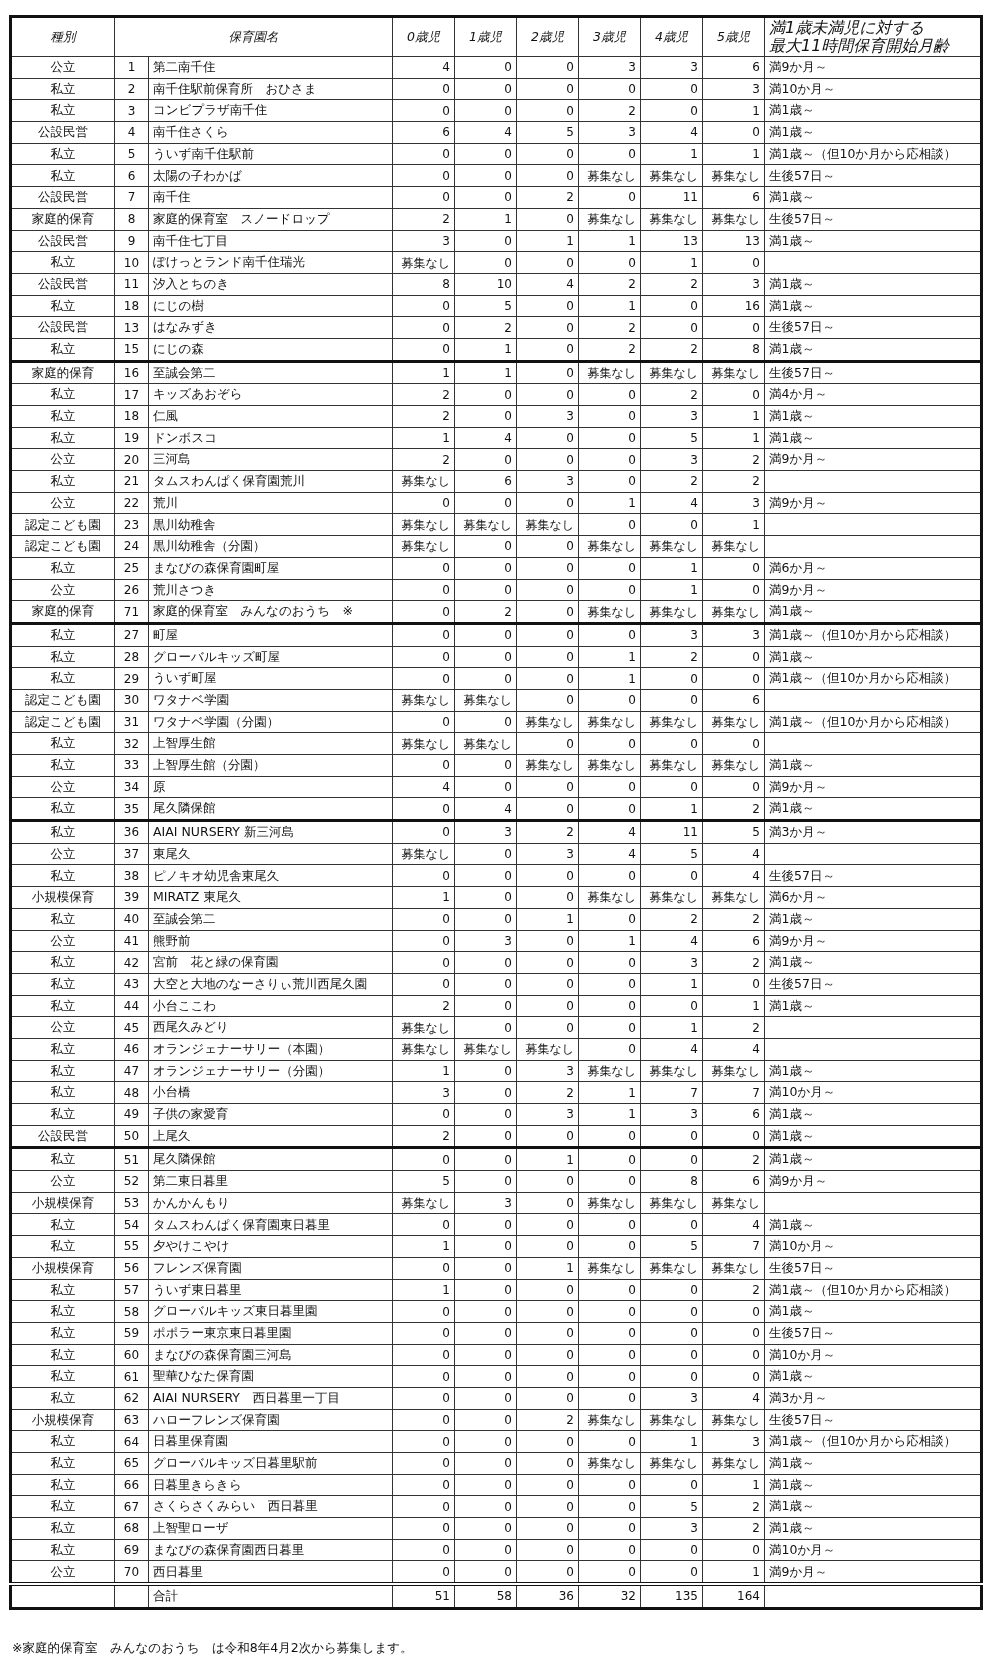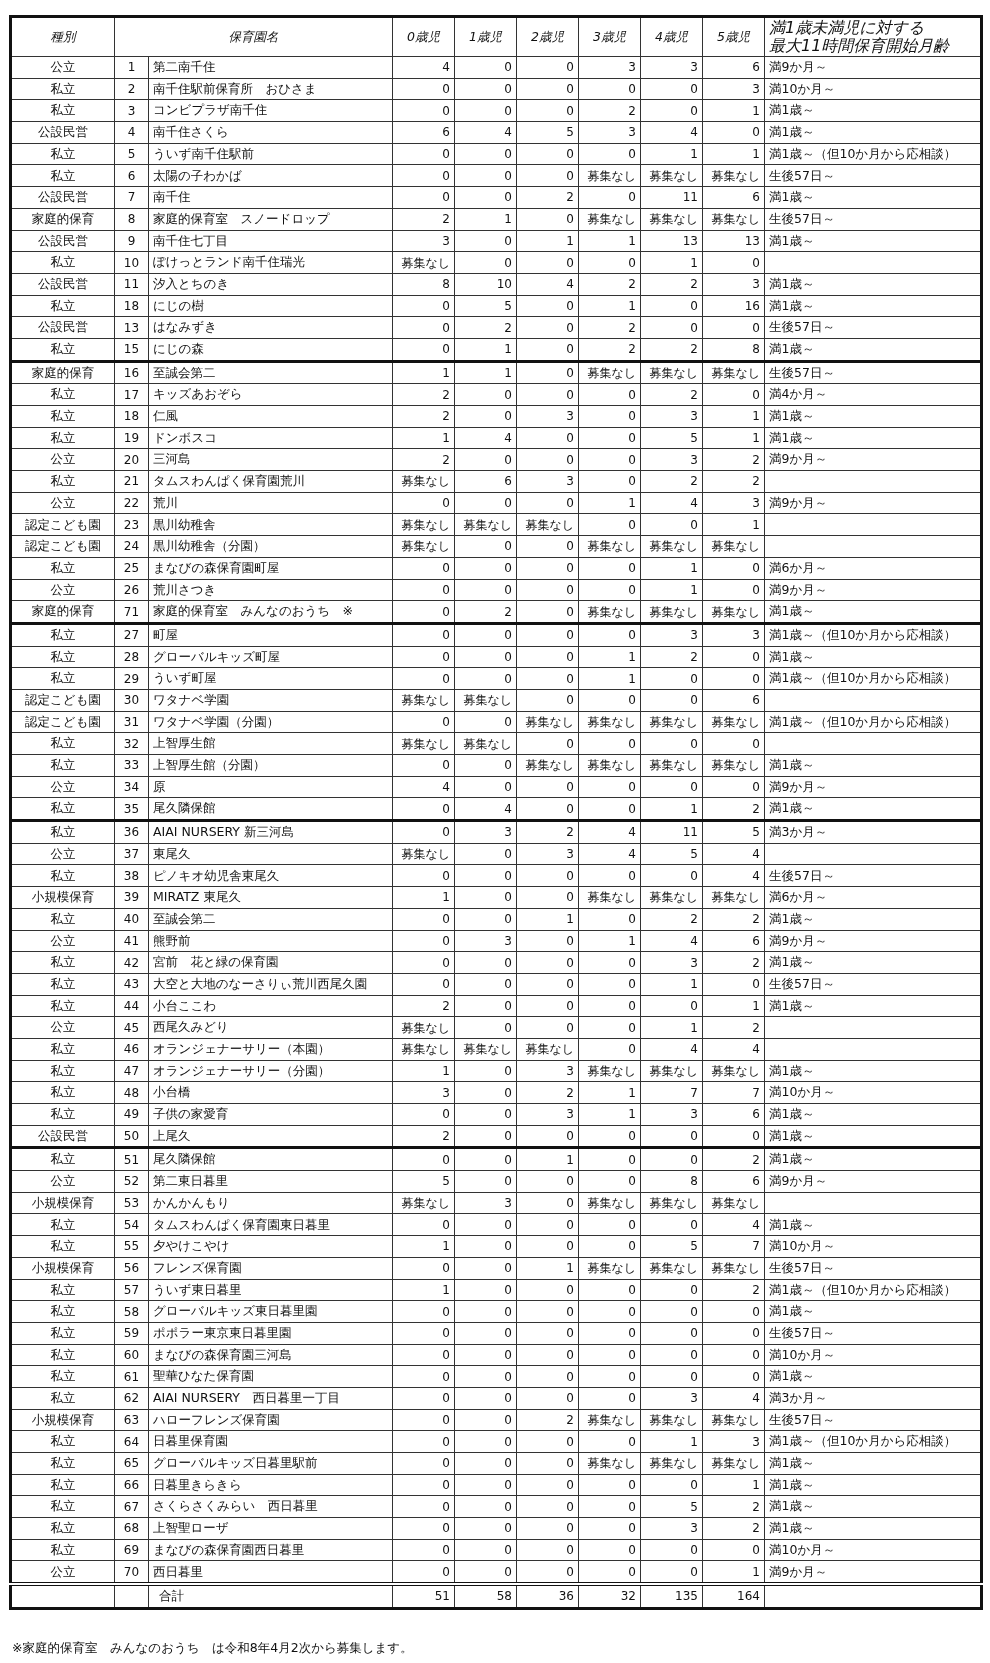--- a/index.html
+++ b/index.html
@@ -889,21 +889,21 @@
           <td class="num">0</td>
           <td class="num">0</td>
           <td class="num">1</td>
           <td class="note">満9か月～</td>
         </tr>
       </tbody>
     <tfoot>
       <tr class="total">
         <td class="type"></td>
         <td class="no"></td>
-        <td class="name" style="padding-left:10px">合計</td>
+        <td class="name" style="padding-left:4px">合計</td>
         <td class="num">51</td>
         <td class="num">58</td>
         <td class="num">36</td>
         <td class="num">32</td>
         <td class="num">135</td>
         <td class="num">164</td>
         <td class="note"></td>
       </tr>
     </tfoot>
   </table>

